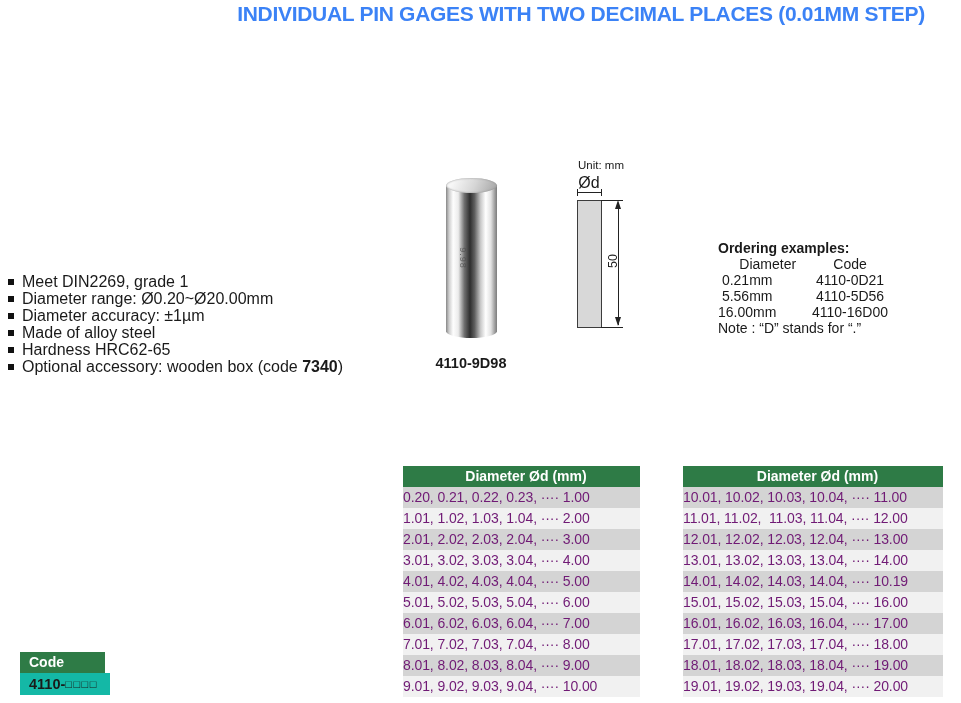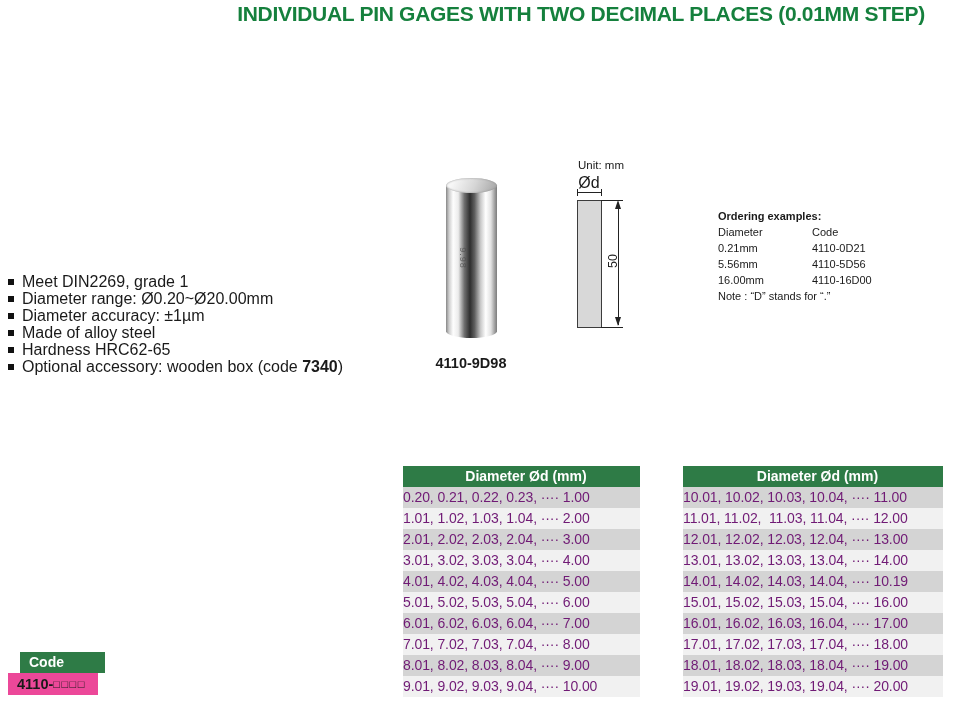--- a/index.html
+++ b/index.html
@@ -6,21 +6,21 @@
   body {
     width:961px; height:703px; position:relative; overflow:hidden;
     background:#ffffff; color:#1a1a1a;
     font-family:"Liberation Sans", sans-serif;
   }
   .abs { position:absolute; }
 
   
   .page-title {
     top:2px; left:212px; width:738px; text-align:center;
-    font-size:21px; font-weight:bold; color:#15803d; letter-spacing:-0.3px;
+    font-size:21px; font-weight:bold; color:#3b82f6; letter-spacing:-0.3px;
     white-space:nowrap;
   }
 
   
   .features { left:8px; top:273px; }
   .feature { display:flex; align-items:flex-start; font-size:16px; line-height:17px; white-space:nowrap; }
   .bullet { width:6px; height:6px; background:#111; margin:6px 8px 0 0; flex:none; }
   .bold { font-weight:bold; }
 
   
@@ -50,23 +50,23 @@
     left:577px; top:200px; width:25px; height:128px;
     background:#d8d8d8; border:1px solid #3c3c3c; box-sizing:border-box;
   }
   .ext-line { left:601px; width:22px; height:1px; background:#222; }
   .dim-v-line { left:618px; top:203px; width:1px; height:122px; background:#222; }
   .arrow-up   { left:615px; top:200px; width:0; height:0; border:solid transparent; border-width:0 3.5px 9px 3.5px; border-bottom-color:#222; }
   .arrow-down { left:615px; top:317px; width:0; height:0; border:solid transparent; border-width:9px 3.5px 0 3.5px; border-top-color:#222; }
   .len-label  { left:600px; top:254px; width:26px; text-align:center; font-size:12.5px; transform:rotate(-90deg); }
 
   
-  .ordering { left:718px; top:208px; font-size:11px; line-height:16px; white-space:nowrap; }
+  .ordering { left:718px; top:240px; font-size:14px; line-height:16px; white-space:nowrap; }
   .ord-head { font-weight:bold; }
-  .ord-row { display:flex; }
+  .ord-row { display:flex;justify-content:center; }
   .ord-c1 { width:94px; }
 
   
   .dtable { position:absolute; top:466px; }
   .dtable-1 { left:403px; width:237px; }
   .dtable-2 { left:683px; width:260px; }
   .thead {
     background:#2e7b46; color:#ffffff; font-weight:bold; font-size:14px;
     height:21px; line-height:21px; padding-left:9px; box-sizing:border-box; white-space:pre;text-align:center;
   }
@@ -77,21 +77,21 @@
   .tbody .trow:nth-child(odd)  { background:#d4d4d4; }
   .tbody .trow:nth-child(even) { background:#f1f1f1; }
 
   
   .codebox-header {
     left:20px; top:652px; width:85px; height:21px; background:#2e7b46;
     color:#fff; font-weight:bold; font-size:14px; line-height:21px;
     padding-left:9px; box-sizing:border-box;
   }
   .codebox-value {
-    left:8px; top:673px; width:90px; height:22px; background:#ec4899;
+    left:20px; top:673px; width:90px; height:22px; background:#14b8a6;
     font-size:14.5px; line-height:22px; padding-left:9px; box-sizing:border-box;
     font-weight:bold; white-space:nowrap;
   }
   .codebox-boxes { font-weight:normal; font-size:11px; letter-spacing:1.5px; position:relative; top:-1px; }
 </style>
 </head>
 <body>
 
 <div class="abs page-title">INDIVIDUAL PIN GAGES WITH TWO DECIMAL PLACES (0.01MM STEP)</div>
 

